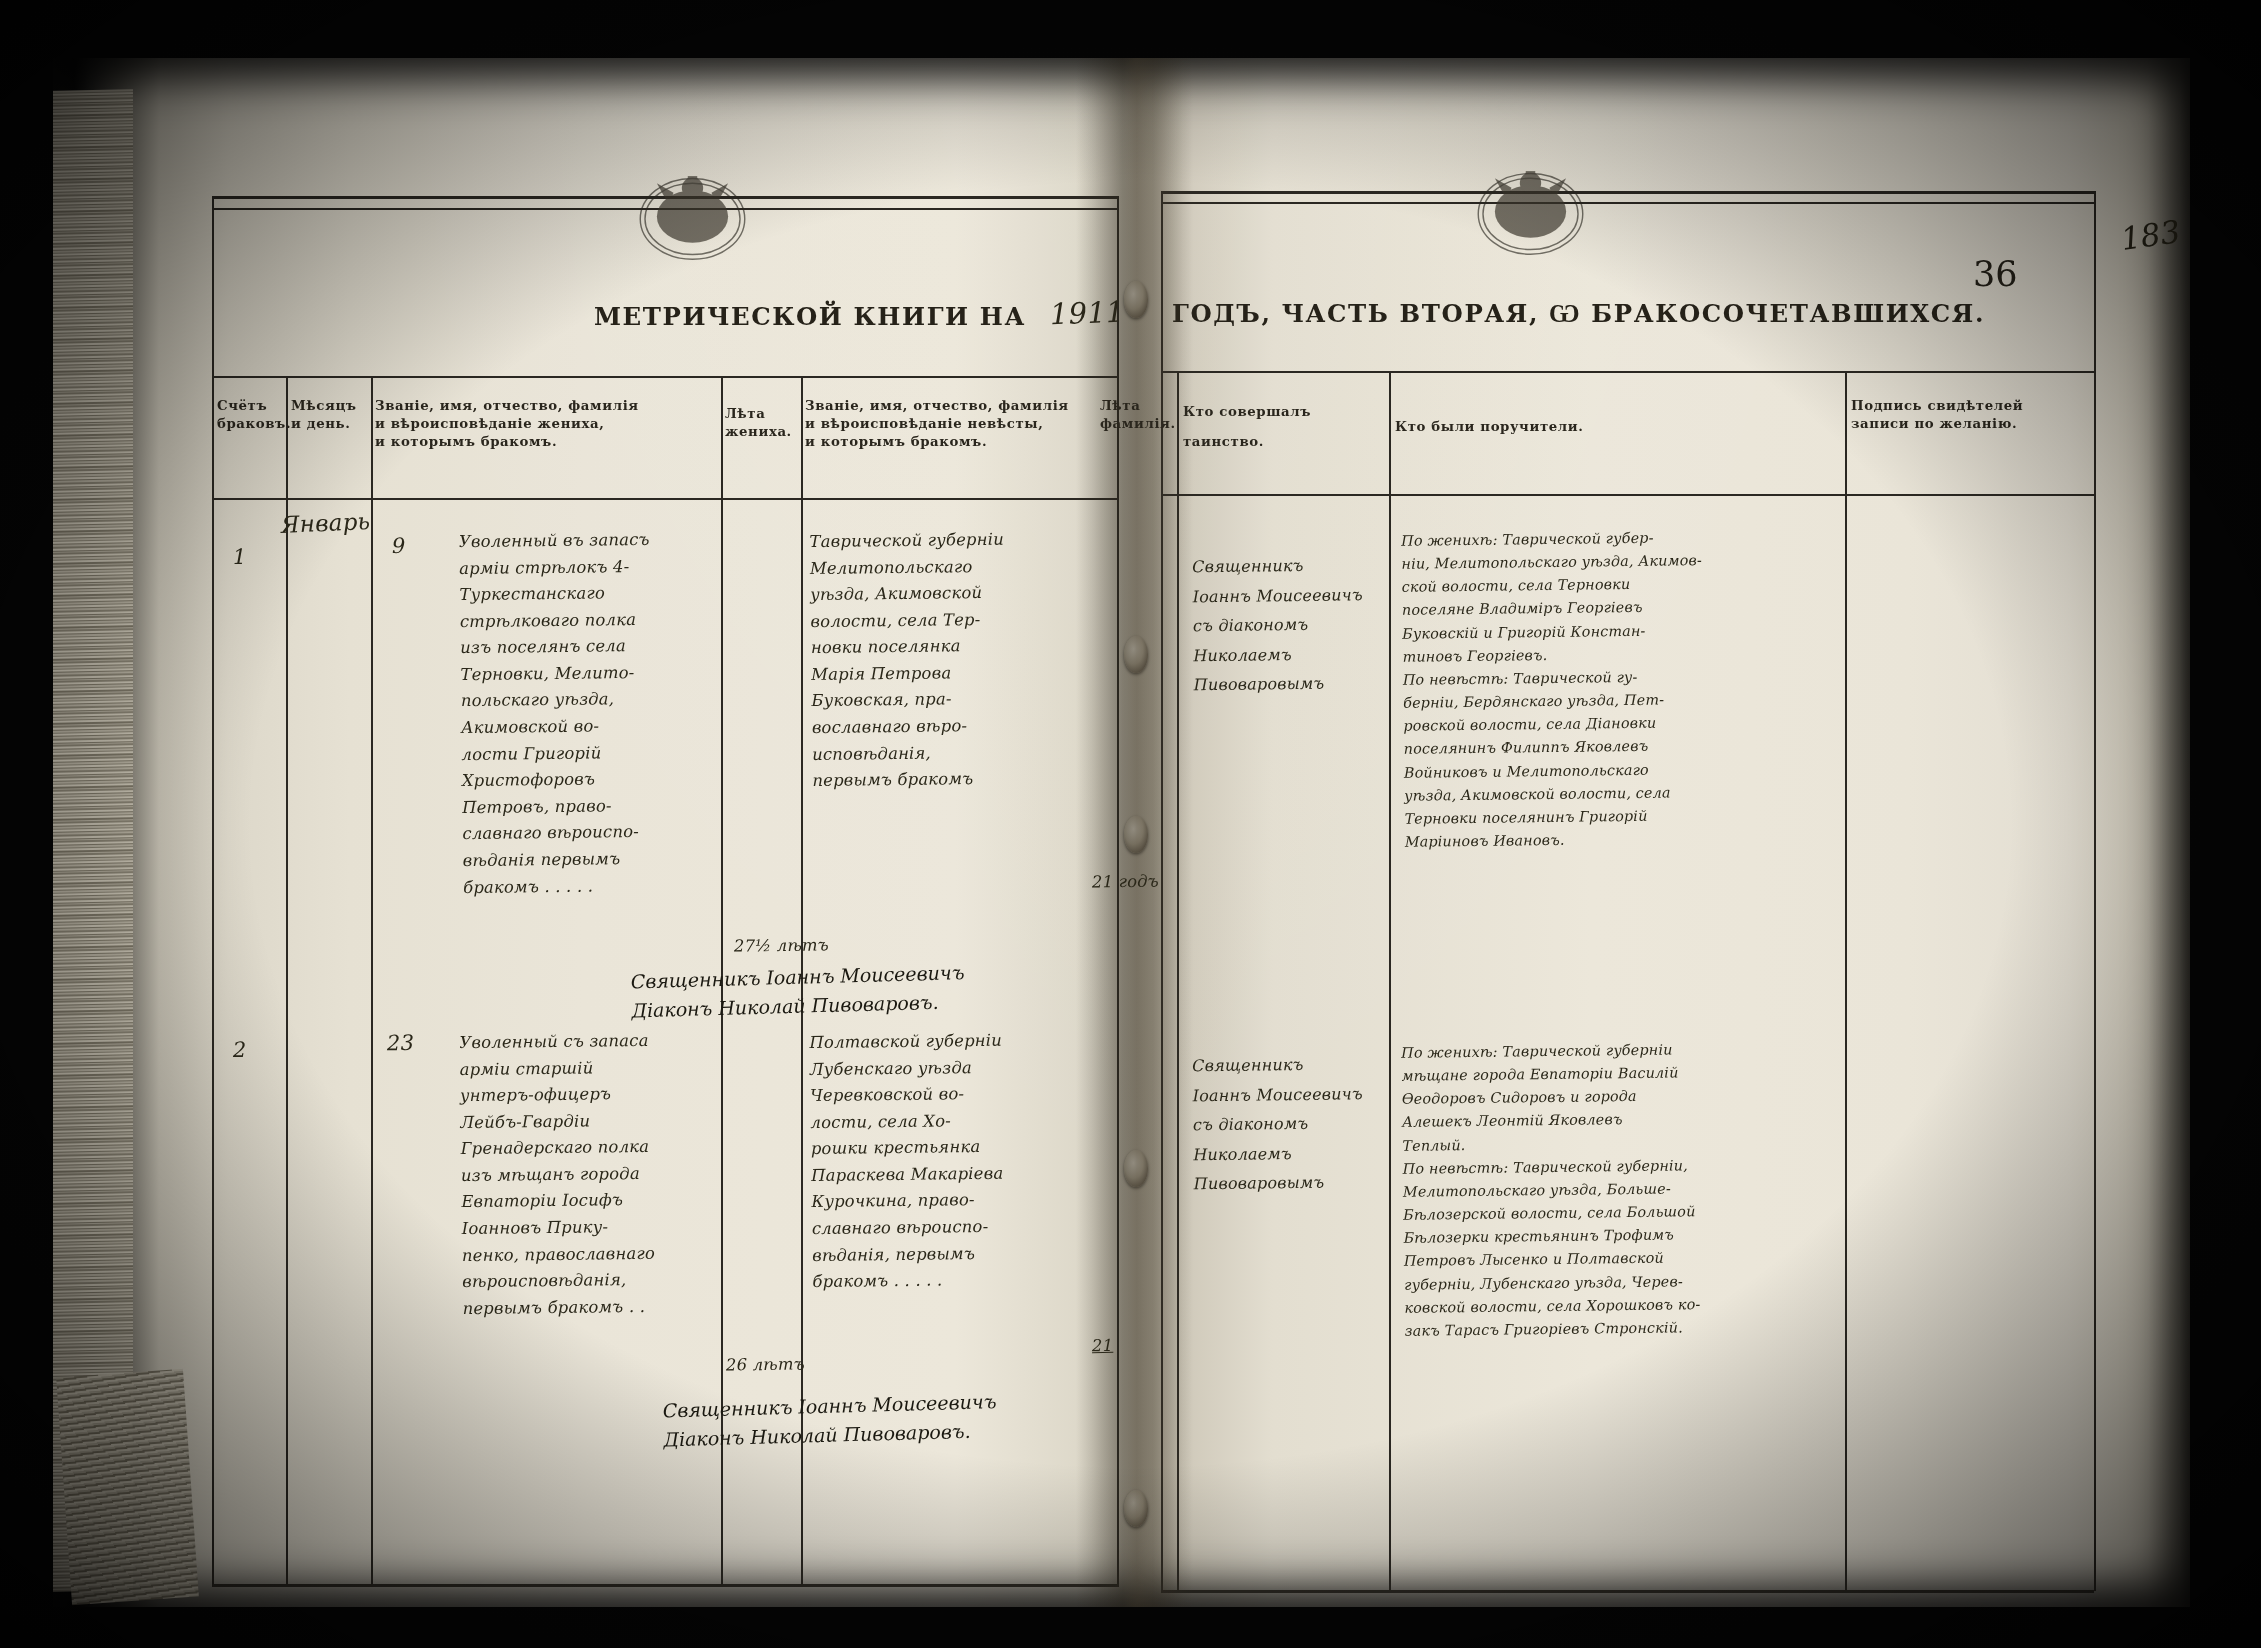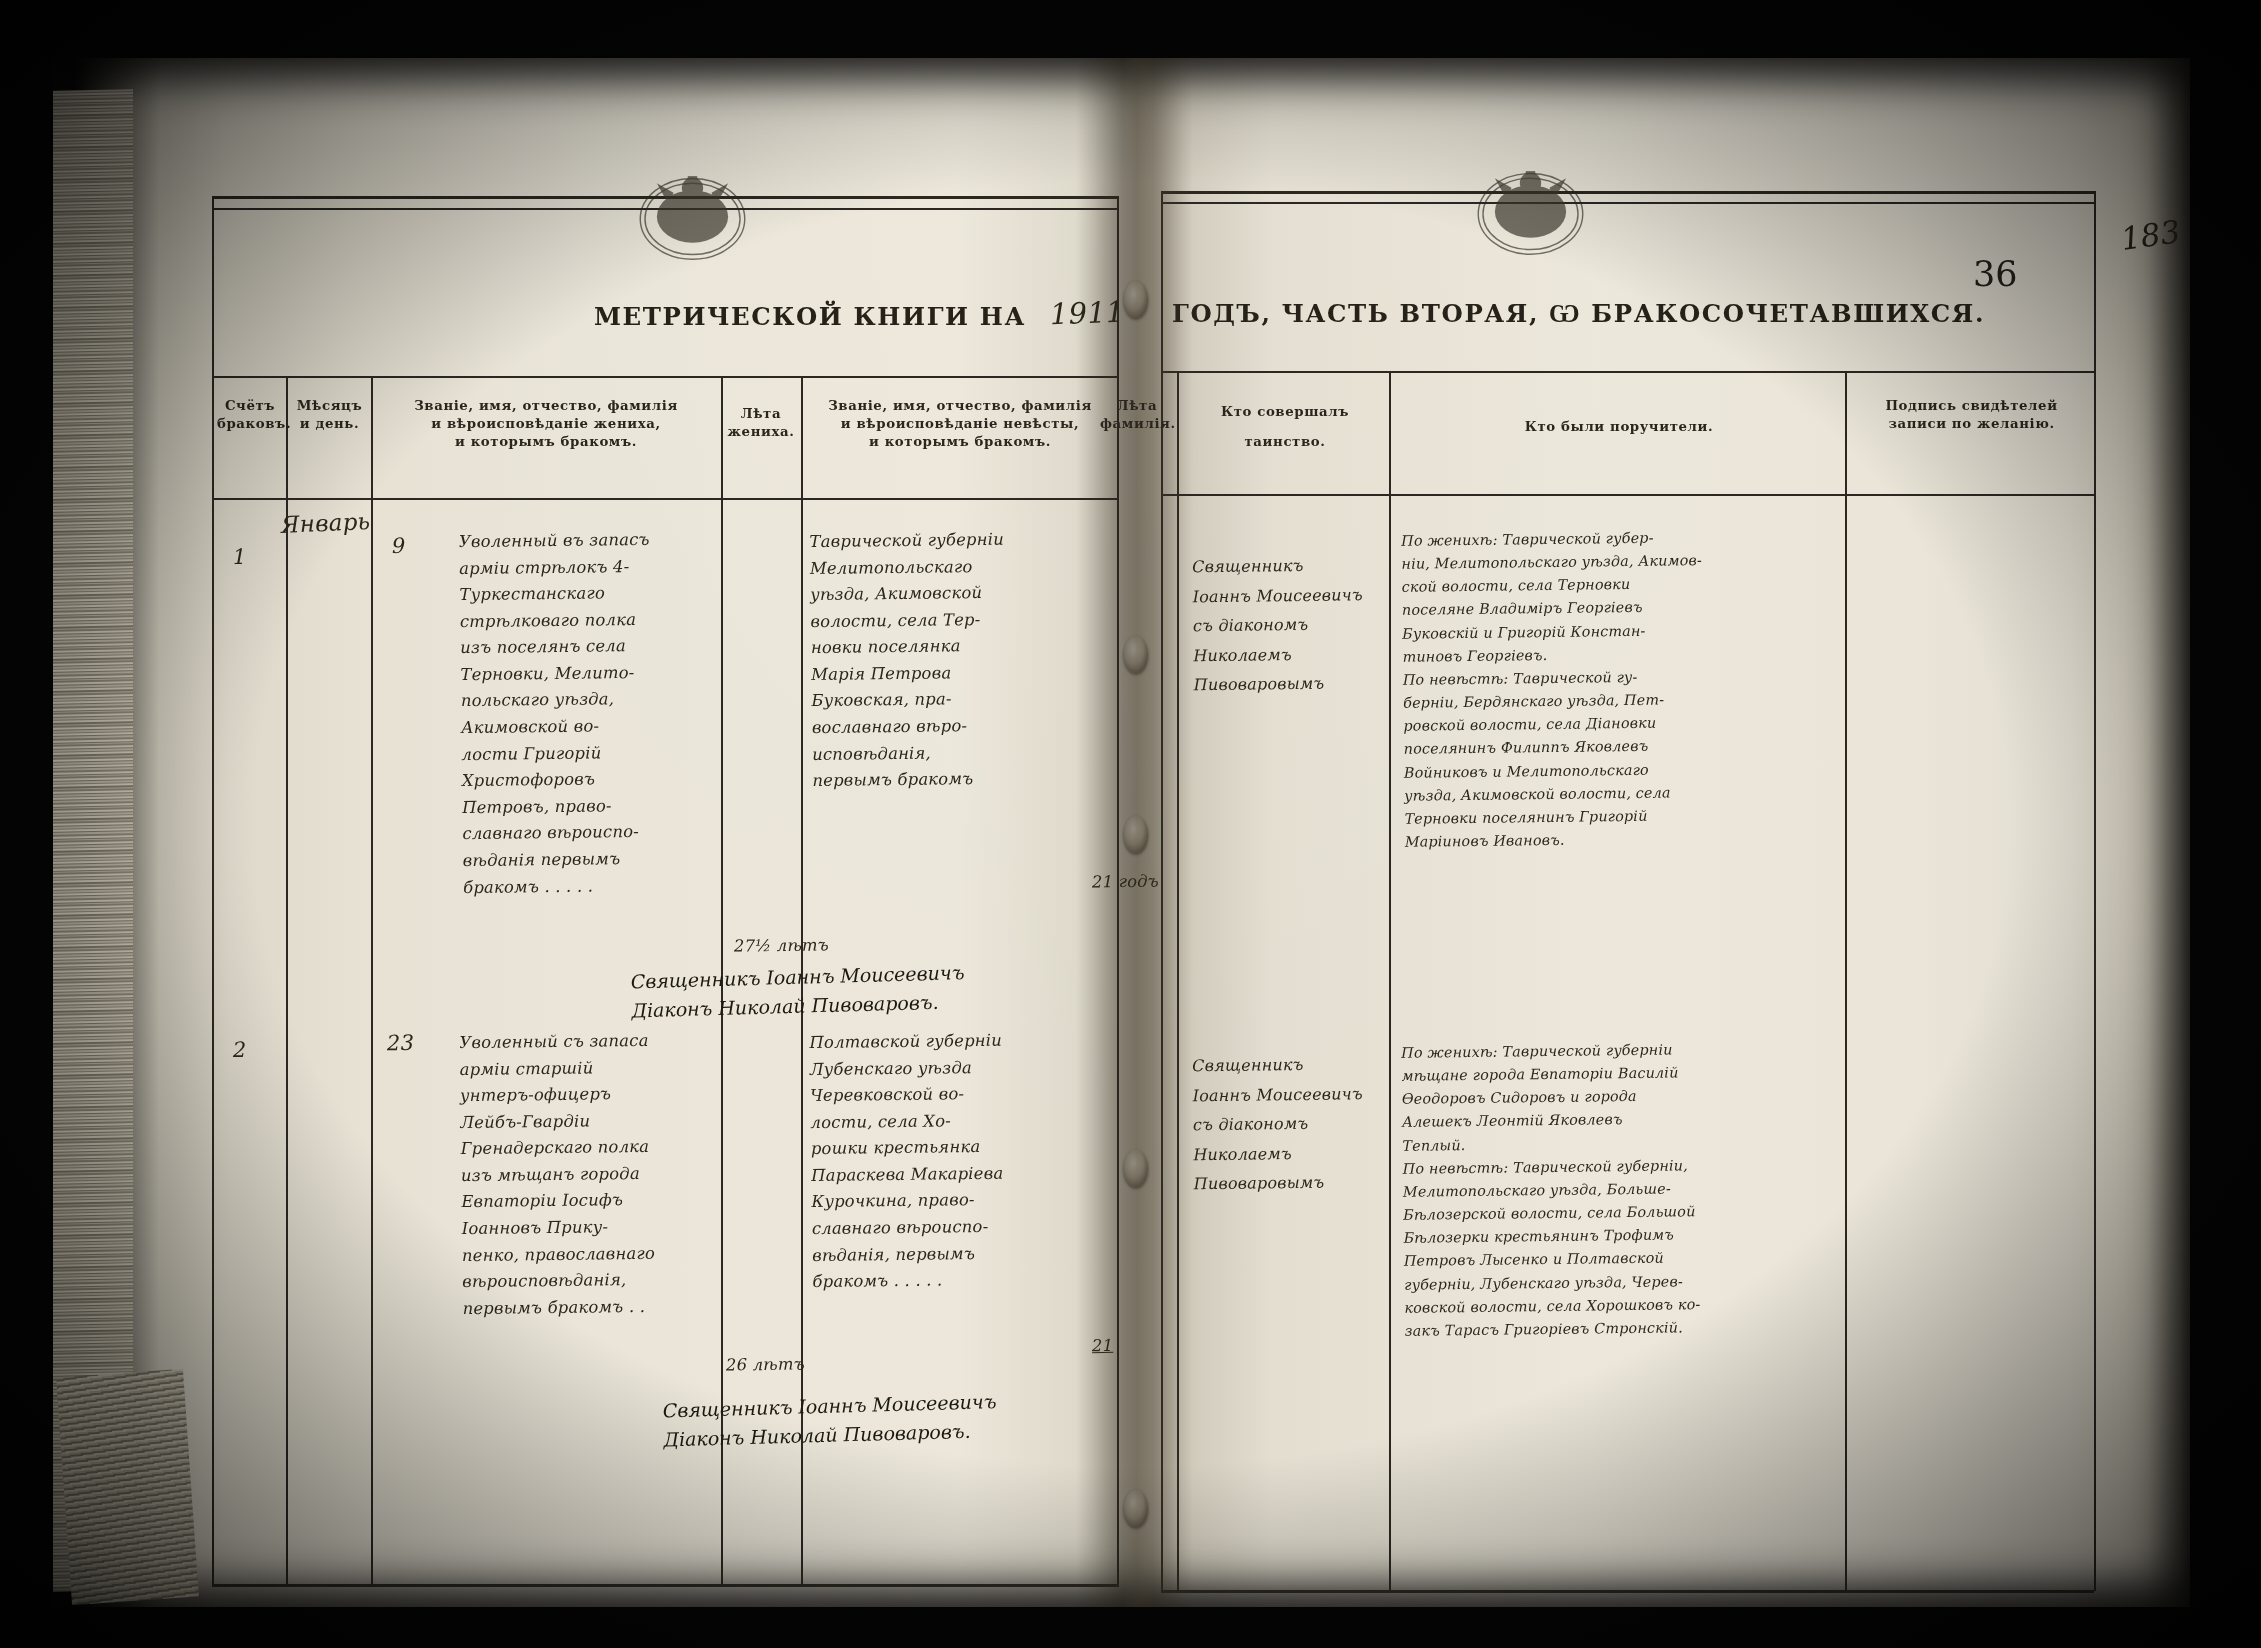--- a/index.html
+++ b/index.html
@@ -64,21 +64,21 @@
     position:absolute;width:133px;height:95px;opacity:.85;
   }
   .title{
     position:absolute;
     font-family:"DejaVu Serif", serif;
     font-weight:700;
     letter-spacing:1.6px;
     color:#262219;
   }
   .colhead{
-    position:absolute;text-align:center;line-height:1.35;
+    position:absolute;line-height:1.35;
     font-size:13.3px;letter-spacing:0.6px;font-weight:700;color:#2a261d;
     font-family:"DejaVu Serif", serif;
   }
   .hand{
     position:absolute;
     font-family:"DejaVu Serif", serif;
     font-style:italic;
     color:#2a2719;
     line-height:1.55;
     letter-spacing:0.2px;

